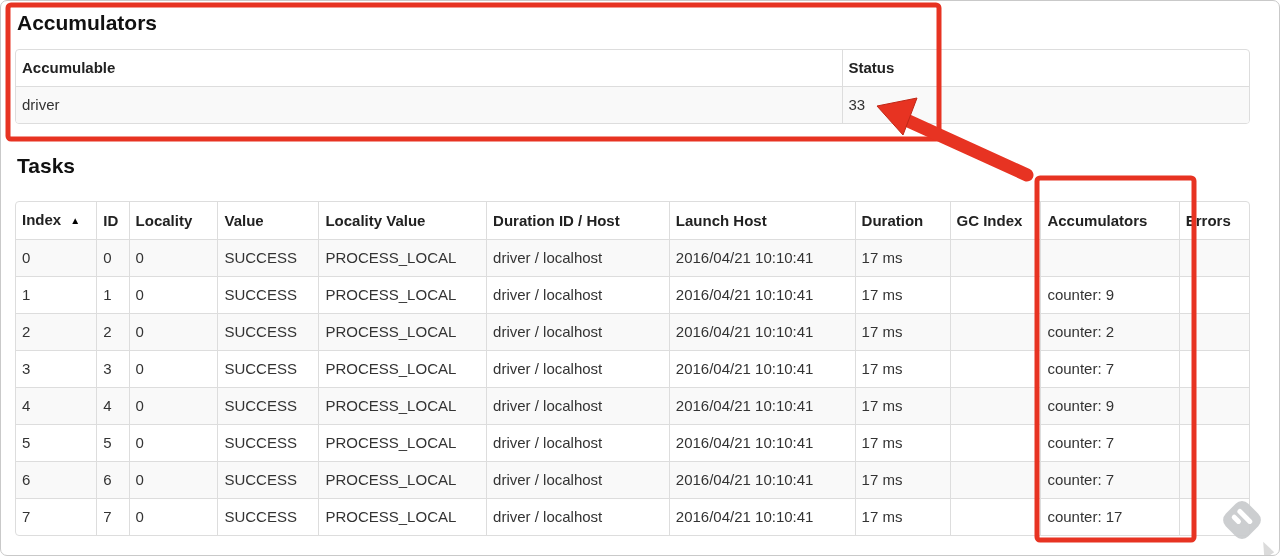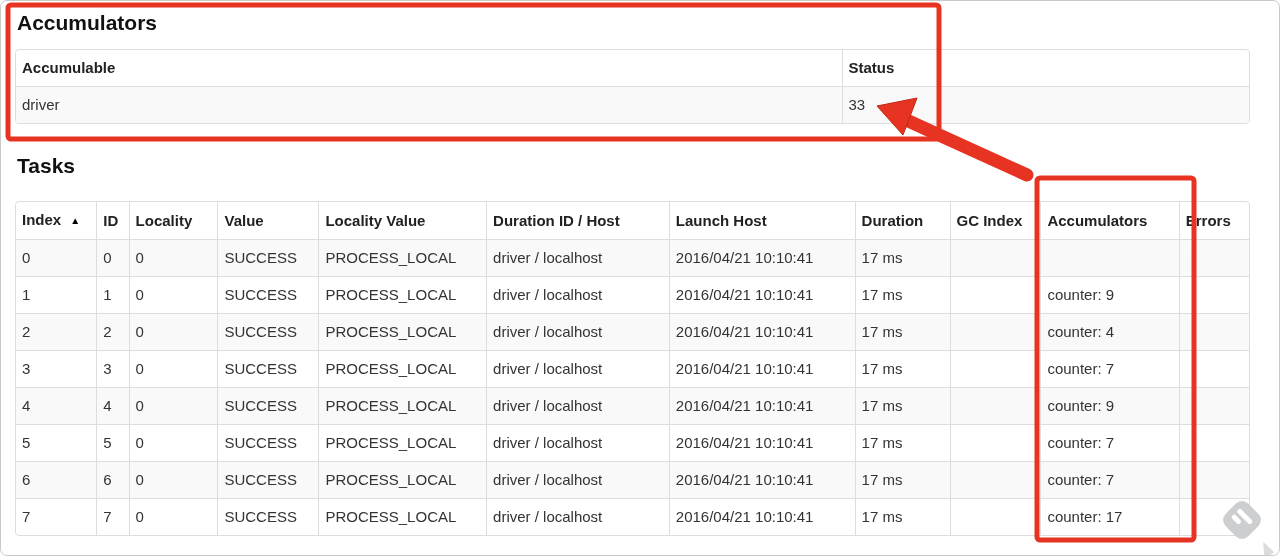--- a/index.html
+++ b/index.html
@@ -146,21 +146,21 @@
             <tr>
               <td>2</td>
               <td>2</td>
               <td>0</td>
               <td>SUCCESS</td>
               <td>PROCESS_LOCAL</td>
               <td>driver / localhost</td>
               <td>2016/04/21 10:10:41</td>
               <td>17 ms</td>
               <td></td>
-              <td>counter: 4</td>
+              <td>counter: 2</td>
               <td></td>
             </tr>
             <tr>
               <td>3</td>
               <td>3</td>
               <td>0</td>
               <td>SUCCESS</td>
               <td>PROCESS_LOCAL</td>
               <td>driver / localhost</td>
               <td>2016/04/21 10:10:41</td>

